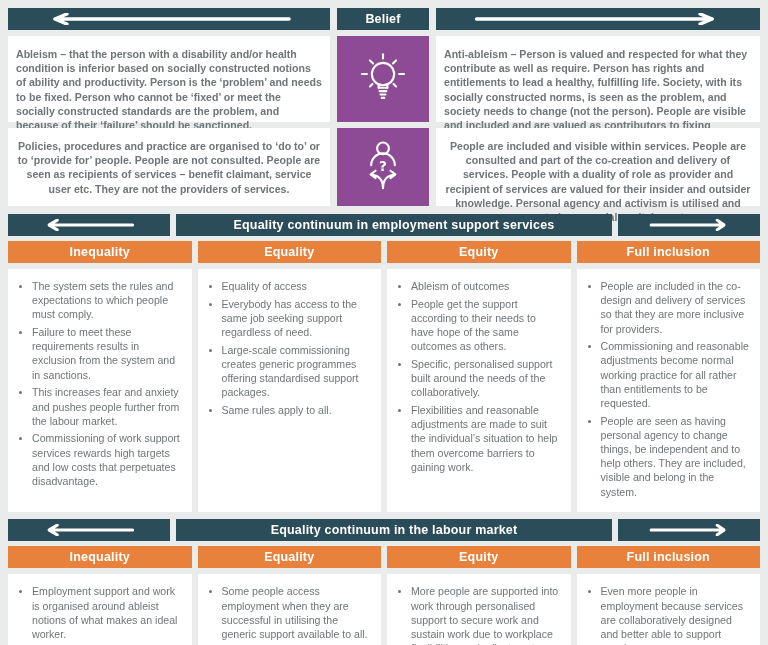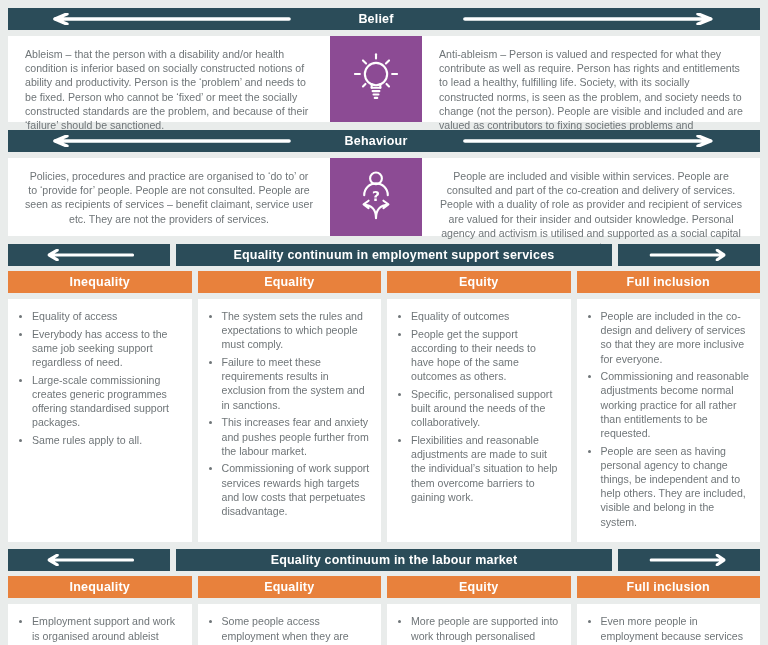--- a/index.html
+++ b/index.html
@@ -4,21 +4,21 @@
 <style>
   * { margin:0; padding:0; box-sizing:border-box; }
   html,body { width:768px; }
   body {
     font-family:"Liberation Sans", sans-serif;
     background:#e9eceb;
   }
   .page { width:768px; height:645px; padding:8px; background:#e9eceb; overflow:hidden; }
 
   
-  .grid3 { display:grid; grid-template-columns:322px 92px 1fr; gap:0; }
+  .grid3 { display:grid; grid-template-columns:322px 92px 1fr; gap:7px; }
   
   .grid4 { display:grid; grid-template-columns:repeat(4,1fr); gap:6px;border-radius:10px; }
   
   .gridH { display:grid; grid-template-columns:162px 1fr 142px; gap:6px; }
 
   .band { background:#2b4c59; height:22px; display:flex; align-items:center; justify-content:center; }
   .band svg { width:80%; height:12px; display:block; }
   .band.short svg { width:62%; }
 
   .label-box {
@@ -28,21 +28,22 @@
   }
   .title-box {
     background:#2b4c59; color:#fff; height:22px;
     display:flex; align-items:center; justify-content:center;
     font-weight:bold; font-size:12.5px; letter-spacing:.2px;
   }
 
   .card {
     background:#fff; color:#6f7578;
     font-size:10.6px; line-height:1.34;
-    padding:11px 17px;
+    padding:11px 8px;
+    font-weight:bold;
   }
   .cards-row { margin-top:6px; }
   .icon-box { background:#8c4b94; display:flex; align-items:center; justify-content:center; }
   .icon-box svg { width:62px; height:62px; display:block; }
 
   .orange-header {
     background:#e8813c; color:#fff; height:22px;
     display:flex; align-items:center; justify-content:center;
     font-weight:bold; font-size:12.5px; letter-spacing:.2px;
   }
@@ -86,33 +87,20 @@
           <path d="M50 10 V17"></path>
           <path d="M29 20 L34 25 M71 20 L66 25"></path>
           <path d="M16 42 H24 M84 42 H76"></path>
           <path d="M29 62 L33 58 M71 62 L67 58"></path>
         </g>
       </svg>
     </div>
     <div class="card h-row1">Anti-ableism – Person is valued and respected for what they contribute as well as require. Person has rights and entitlements to lead a healthy, fulfilling life. Society, with its socially constructed norms, is seen as the problem, and society needs to change (not the person). People are visible and included and are valued as contributors to fixing societies problems and challenges.</div>
   </div>
 
-  <div class="grid3 mt8">
-    <div class="band">
-      <svg viewBox="0 0 240 12" preserveAspectRatio="none">
-        <path d="M232 6 H14 M14 6 l11 -5 M14 6 l11 5" stroke="#fff" stroke-width="3.4" fill="none" stroke-linecap="round" stroke-linejoin="round"></path>
-      </svg>
-    </div>
-    <div class="label-box">Behaviour</div>
-    <div class="band">
-      <svg viewBox="0 0 240 12" preserveAspectRatio="none">
-        <path d="M8 6 H226 M226 6 l-11 -5 M226 6 l-11 5" stroke="#fff" stroke-width="3.4" fill="none" stroke-linecap="round" stroke-linejoin="round"></path>
-      </svg>
-    </div>
-  </div>
 
   <div class="grid3 cards-row">
     <div class="card h-row2">Policies, procedures and practice are organised to ‘do to’ or to ‘provide for’ people. People are not consulted. People are seen as recipients of services – benefit claimant, service user etc. They are not the providers of services.</div>
     <div class="icon-box h-row2">
       <svg viewBox="0 0 100 100">
         <g stroke="#fff" stroke-width="3.4" fill="none" stroke-linecap="round" stroke-linejoin="round">
           <circle cx="50" cy="20" r="9.5"></circle>
           <path d="M31 47 a19 19 0 0 1 38 0"></path>
           <path d="M50 84 C50 70 42 63 30 62 M30 62 l8 -6 M30 62 l8 6"></path>
           <path d="M50 84 C50 70 58 63 70 62 M70 62 l-8 -6 M70 62 l-8 6"></path>
@@ -140,45 +128,45 @@
   <div class="grid4 mt5">
     <div class="orange-header">Inequality</div>
     <div class="orange-header">Equality</div>
     <div class="orange-header">Equity</div>
     <div class="orange-header">Full inclusion</div>
   </div>
 
   <div class="grid4 mt6">
     <div class="bullet-card h-services">
       <ul>
+        <li>The system sets the rules and expectations to which people must comply.</li>
+        <li>Failure to meet these requirements results in exclusion from the system and in sanctions.</li>
+        <li>This increases fear and anxiety and pushes people further from the labour market.</li>
+        <li>Commissioning of work support services rewards high targets and low costs that perpetuates disadvantage.</li>
+      </ul>
+    </div>
+    <div class="bullet-card h-services">
+      <ul>
         <li>Equality of access</li>
         <li>Everybody has access to the same job seeking support regardless of need.</li>
         <li>Large-scale commissioning creates generic programmes offering standardised support packages.</li>
         <li>Same rules apply to all.</li>
       </ul>
     </div>
     <div class="bullet-card h-services">
       <ul>
-        <li>The system sets the rules and expectations to which people must comply.</li>
-        <li>Failure to meet these requirements results in exclusion from the system and in sanctions.</li>
-        <li>This increases fear and anxiety and pushes people further from the labour market.</li>
-        <li>Commissioning of work support services rewards high targets and low costs that perpetuates disadvantage.</li>
-      </ul>
-    </div>
-    <div class="bullet-card h-services">
-      <ul>
-        <li>Equality of outcomes</li>
+        <li>Ableism of outcomes</li>
         <li>People get the support according to their needs to have hope of the same outcomes as others.</li>
         <li>Specific, personalised support built around the needs of the collaboratively.</li>
         <li>Flexibilities and reasonable adjustments are made to suit the individual’s situation to help them overcome barriers to gaining work.</li>
       </ul>
     </div>
     <div class="bullet-card h-services">
       <ul>
-        <li>People are included in the co-design and delivery of services so that they are more inclusive for everyone.</li>
+        <li>People are included in the co-design and delivery of services so that they are more inclusive for providers.</li>
         <li>Commissioning and reasonable adjustments become normal working practice for all rather than entitlements to be requested.</li>
         <li>People are seen as having personal agency to change things, be independent and to help others. They are included, visible and belong in the system.</li>
       </ul>
     </div>
   </div>
 
   <div class="gridH mt7">
     <div class="band short">
       <svg viewBox="0 0 120 12" preserveAspectRatio="none">
         <path d="M112 6 H12 M12 6 l10 -5 M12 6 l10 5" stroke="#fff" stroke-width="3.2" fill="none" stroke-linecap="round" stroke-linejoin="round"></path>

